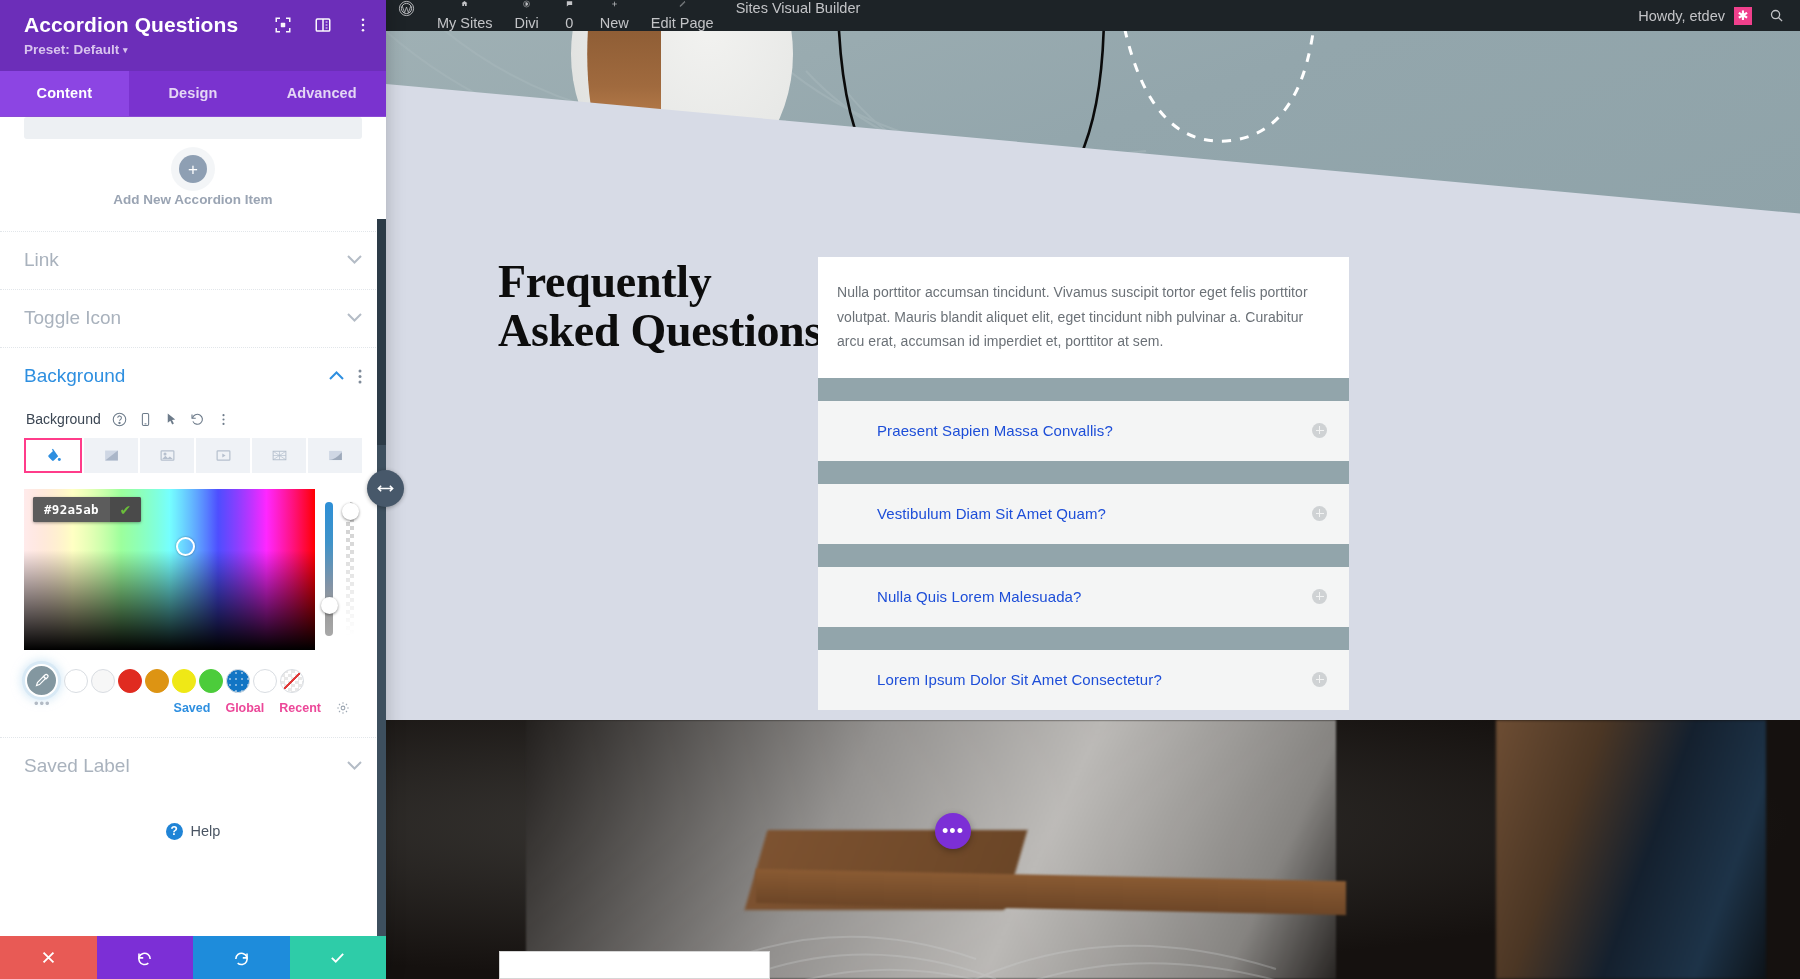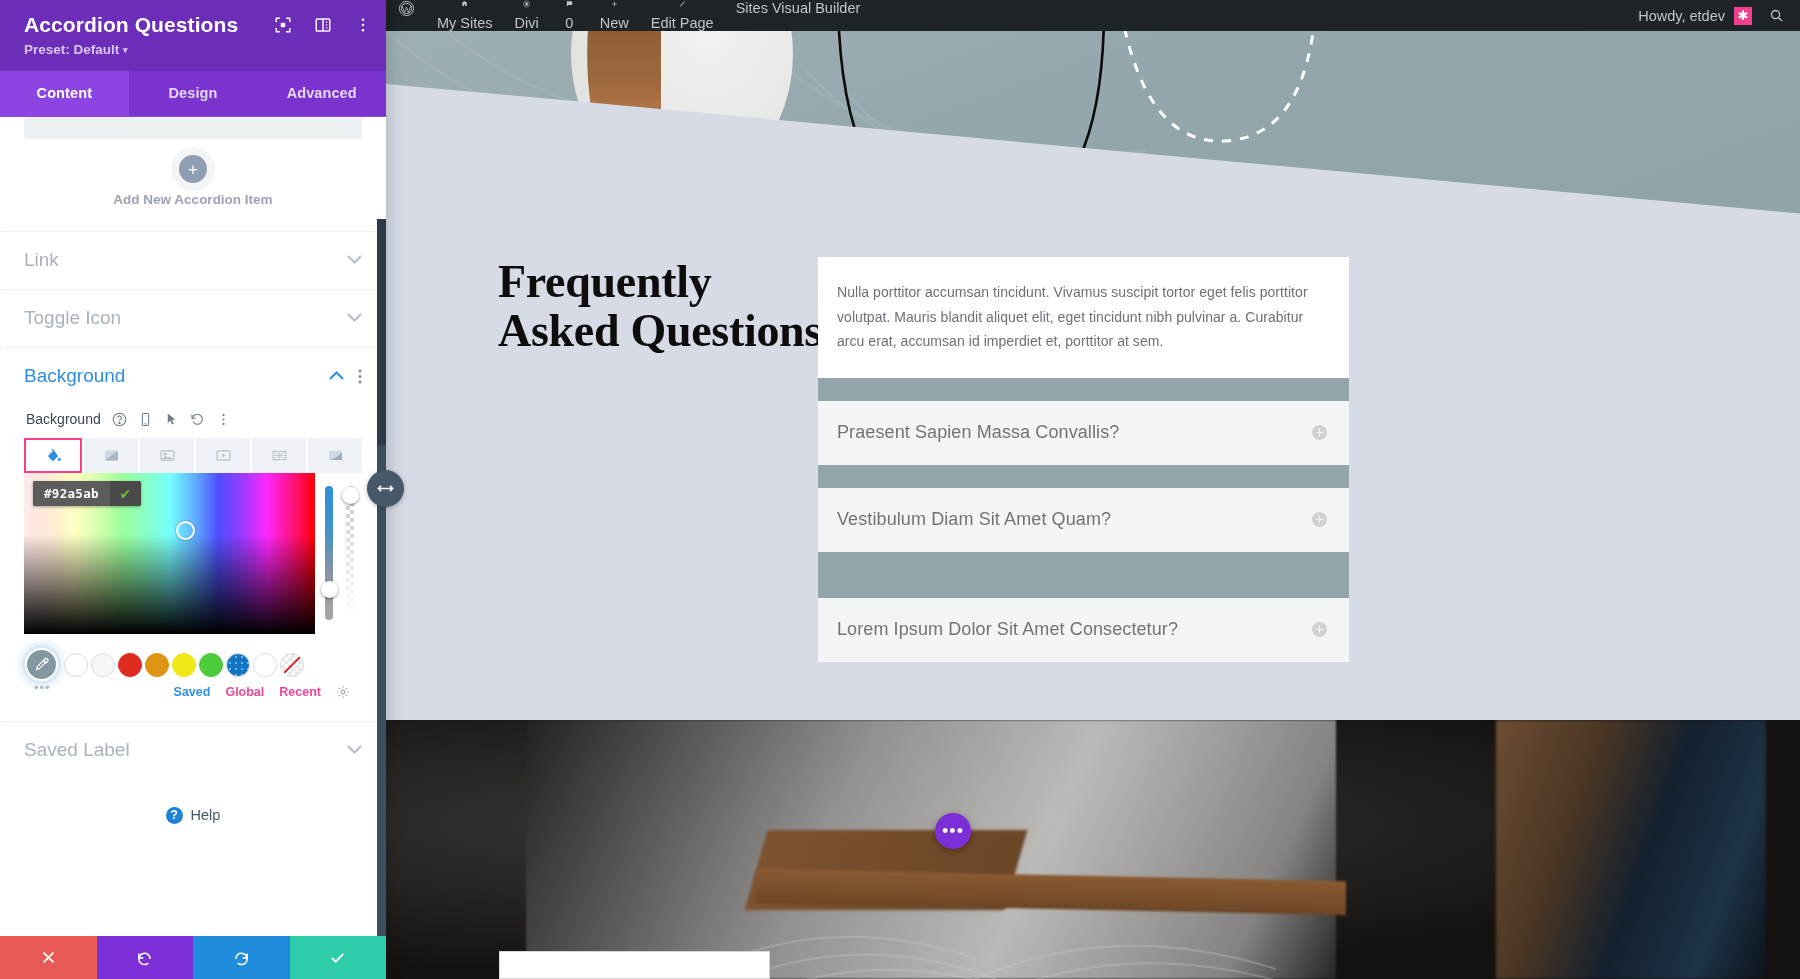--- a/index.html
+++ b/index.html
@@ -106,21 +106,21 @@
     flex: 1; height: 35px; background: #EFF2F6;
     display: flex; align-items: center; justify-content: center; cursor: pointer;
   }
   .bg-type.active {
     background: #fff; border: 2px solid #FF3C8A; box-shadow: 0 0 0 1px #fff inset;
   }
   .bg-type svg { width: 17px; height: 17px; }
 
   
   .picker {
-    position: relative; 
+    position: relative; margin-top: 16px;
     height: 161px; display: flex;
   }
   .sat-area {
     position: relative; flex: 1; height: 161px;
     background:
       linear-gradient(to top, #000 0%, rgba(0,0,0,0) 62%),
       linear-gradient(to right, rgba(255,255,255,.92), rgba(255,255,255,0)),
       linear-gradient(to right, #ff0000,#ffff00,#00ff00,#00ffff,#0000ff,#ff00ff,#ff0000);
   }
   .hex-chip {
@@ -324,21 +324,21 @@
   }
   .acc-body {
     font-size: 14px; line-height: 1.76; color: #6b7177; letter-spacing: .05px;
   }
   .acc-gap { height: 23px; background: #92A5AB; }
   .acc-item.closed {
     background: #F4F5F5; padding: 21px 19px 22px;
     display: flex; align-items: center; justify-content: space-between;
     cursor: pointer;
   }
-  .acc-q-closed { font-size: 18px; color: #737373; letter-spacing: .1px; }
+  .acc-q-closed { font-size: 15px; color: #1d4ed8; letter-spacing: .1px; margin-left: 40px; }
   .plus-ico {
     width: 15px; height: 15px; border-radius: 50%; background: #cfd2d4;
     position: relative; flex: none; margin-right: 3px;
   }
   .plus-ico:before, .plus-ico:after {
     content: ""; position: absolute; background: #f2f3f3;
   }
   .plus-ico:before { left: 3.5px; top: 6.8px; width: 8px; height: 1.6px; }
   .plus-ico:after  { top: 3.5px; left: 6.8px; height: 8px; width: 1.6px; }
 
@@ -483,20 +483,24 @@
           <span class="plus-ico"></span>
         </div>
 
         <div class="acc-gap"></div>
         <div class="acc-item closed">
           <span class="acc-q-closed">Vestibulum Diam Sit Amet Quam?</span>
           <span class="plus-ico"></span>
         </div>
 
         <div class="acc-gap"></div>
+        <div class="acc-item closed">
+          <span class="acc-q-closed">Nulla Quis Lorem Malesuada?</span>
+          <span class="plus-ico"></span>
+        </div>
 
         <div class="acc-gap"></div>
         <div class="acc-item closed">
           <span class="acc-q-closed">Lorem Ipsum Dolor Sit Amet Consectetur?</span>
           <span class="plus-ico"></span>
         </div>
 
       </div>
     </div>
 

